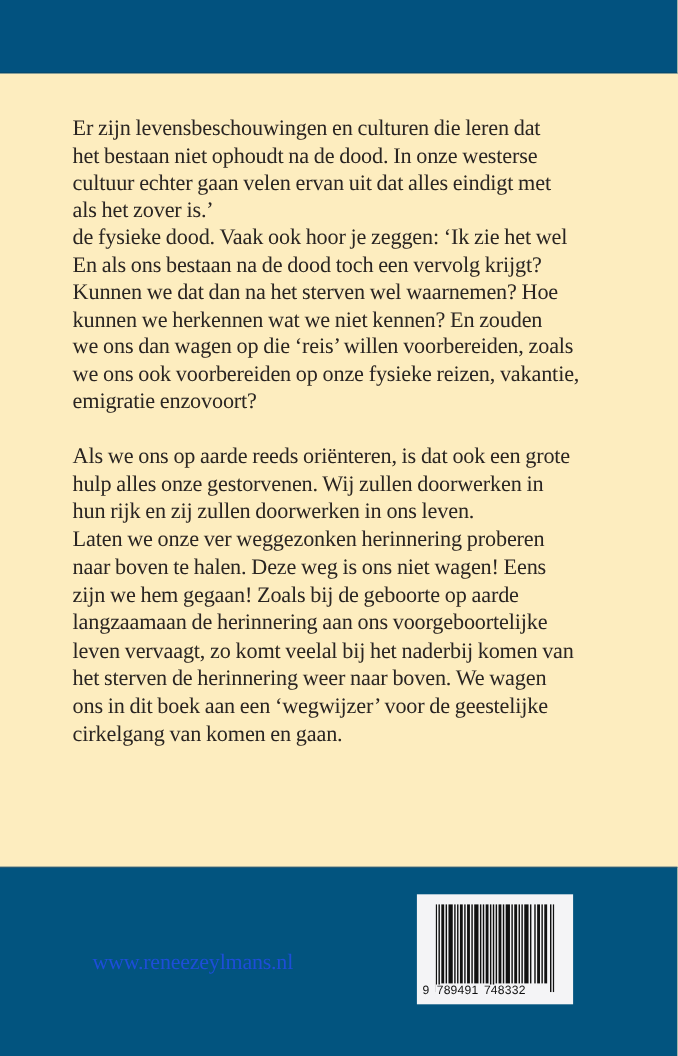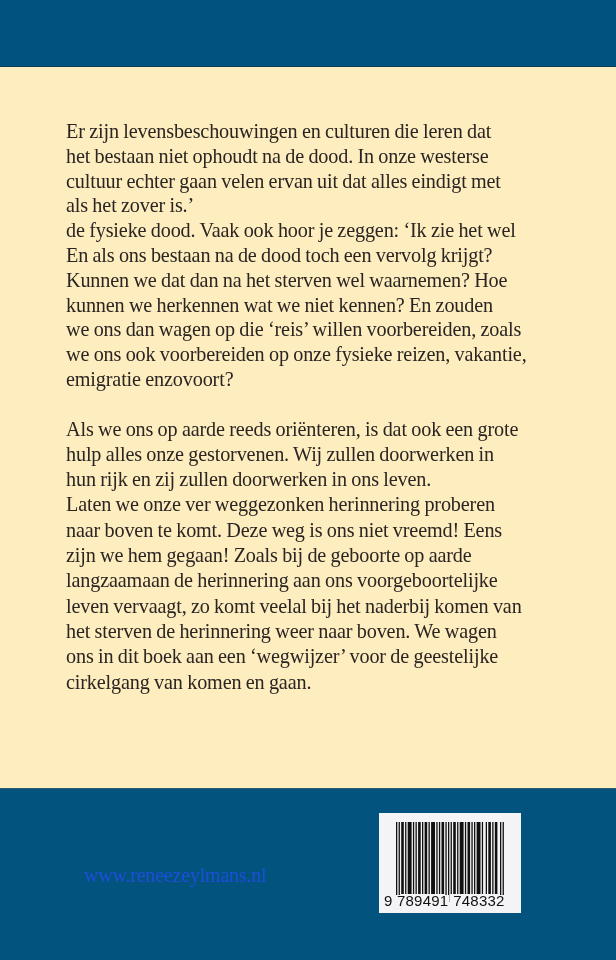--- a/index.html
+++ b/index.html
@@ -30,21 +30,21 @@
     }
     .cream {
       position: absolute;
       left: 0; top: 67px;
       width: 616px; height: 721px;
       background: #fdedbf;
     }
     .body-text {
       position: absolute;
       left: 66px;
-      top: 119px;
+      top: 105px;
       width: 520px;
       color: #2a2522;
       font-size: 20.2px;
       letter-spacing: -0.15px;
       word-spacing: -0.5px;
     }
     .para { margin: 0; }
     .para + .para { margin-top: 24.8px; }
     .line {
       display: block;
@@ -83,21 +83,21 @@
       top: 9px;
       width: 108px;
       height: 80px;
     }
     .barcode-digits {
       position: absolute;
       left: 5px;
       top: 82px;
       width: 132px;
       font-family: "Liberation Sans", "DejaVu Sans", sans-serif;
-      font-size: 15px;
+      font-size: 11px;
       color: #111;
       white-space: nowrap;
       line-height: 12px;
     }
     .barcode-digits .lead { display: inline-block; width: 12px; }
     .barcode-digits .grp {
       display: inline-block;
       background: #f4f4f6;
       padding: 0 1px;
       letter-spacing: 0.2px;
@@ -122,21 +122,21 @@
     <span class="line">kunnen we herkennen wat we niet kennen? En zouden</span>
     <span class="line">we ons dan wagen op die ‘reis’ willen voorbereiden, zoals</span>
     <span class="line">we ons ook voorbereiden op onze fysieke reizen, vakantie,</span>
     <span class="line">emigratie enzovoort?</span>
   </p>
   <p class="para para2">
     <span class="line">Als we ons op aarde reeds oriënteren, is dat ook een grote</span>
     <span class="line">hulp alles onze gestorvenen. Wij zullen doorwerken in</span>
     <span class="line">hun rijk en zij zullen doorwerken in ons leven.</span>
     <span class="line">Laten we onze ver weggezonken herinnering proberen</span>
-    <span class="line">naar boven te komt. Deze weg is ons niet vreemd! Eens</span>
+    <span class="line">naar boven te halen. Deze weg is ons niet wagen! Eens</span>
     <span class="line">zijn we hem gegaan! Zoals bij de geboorte op aarde</span>
     <span class="line">langzaamaan de herinnering aan ons voorgeboortelijke</span>
     <span class="line">leven vervaagt, zo komt veelal bij het naderbij komen van</span>
     <span class="line">het sterven de herinnering weer naar boven. We wagen</span>
     <span class="line">ons in dit boek aan een ‘wegwijzer’ voor de geestelijke</span>
     <span class="line">cirkelgang van komen en gaan.</span>
   </p>
 </div>
 
 <div class="band-bottom"></div>

